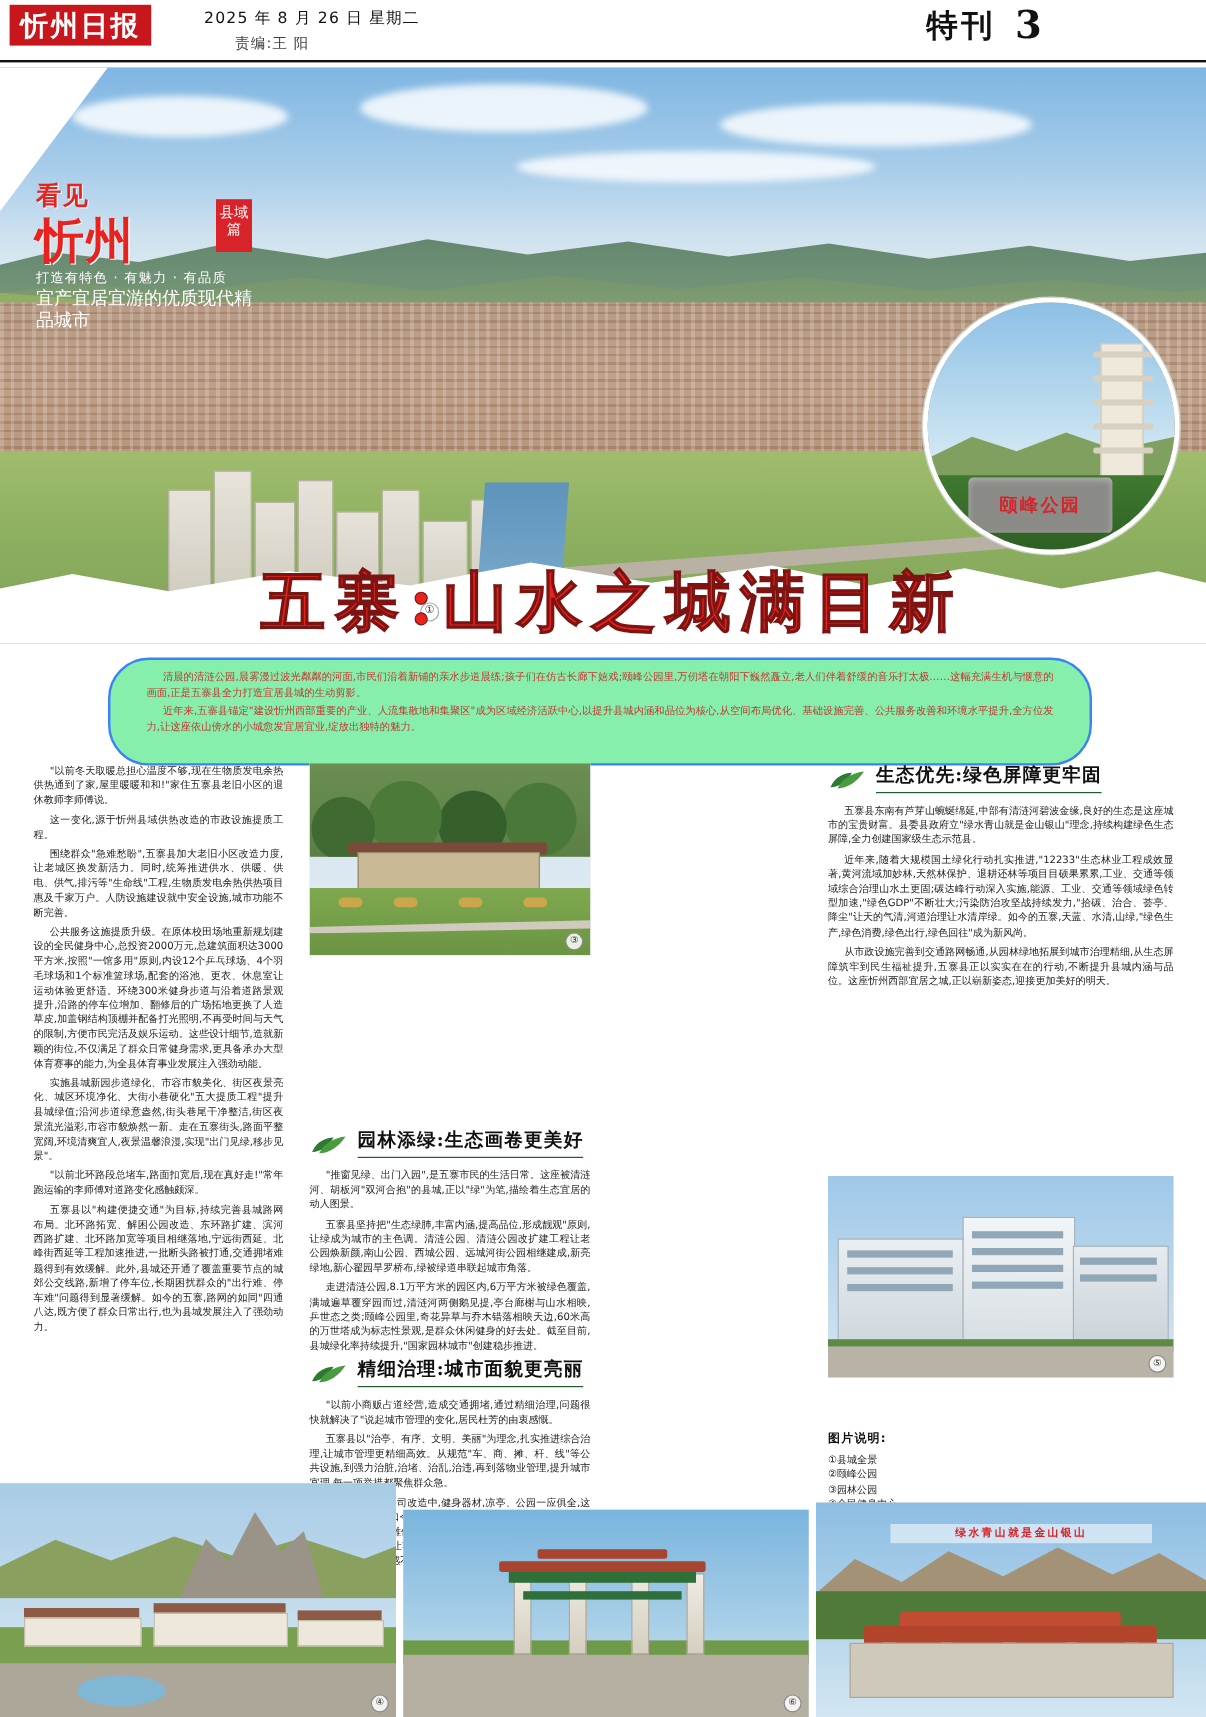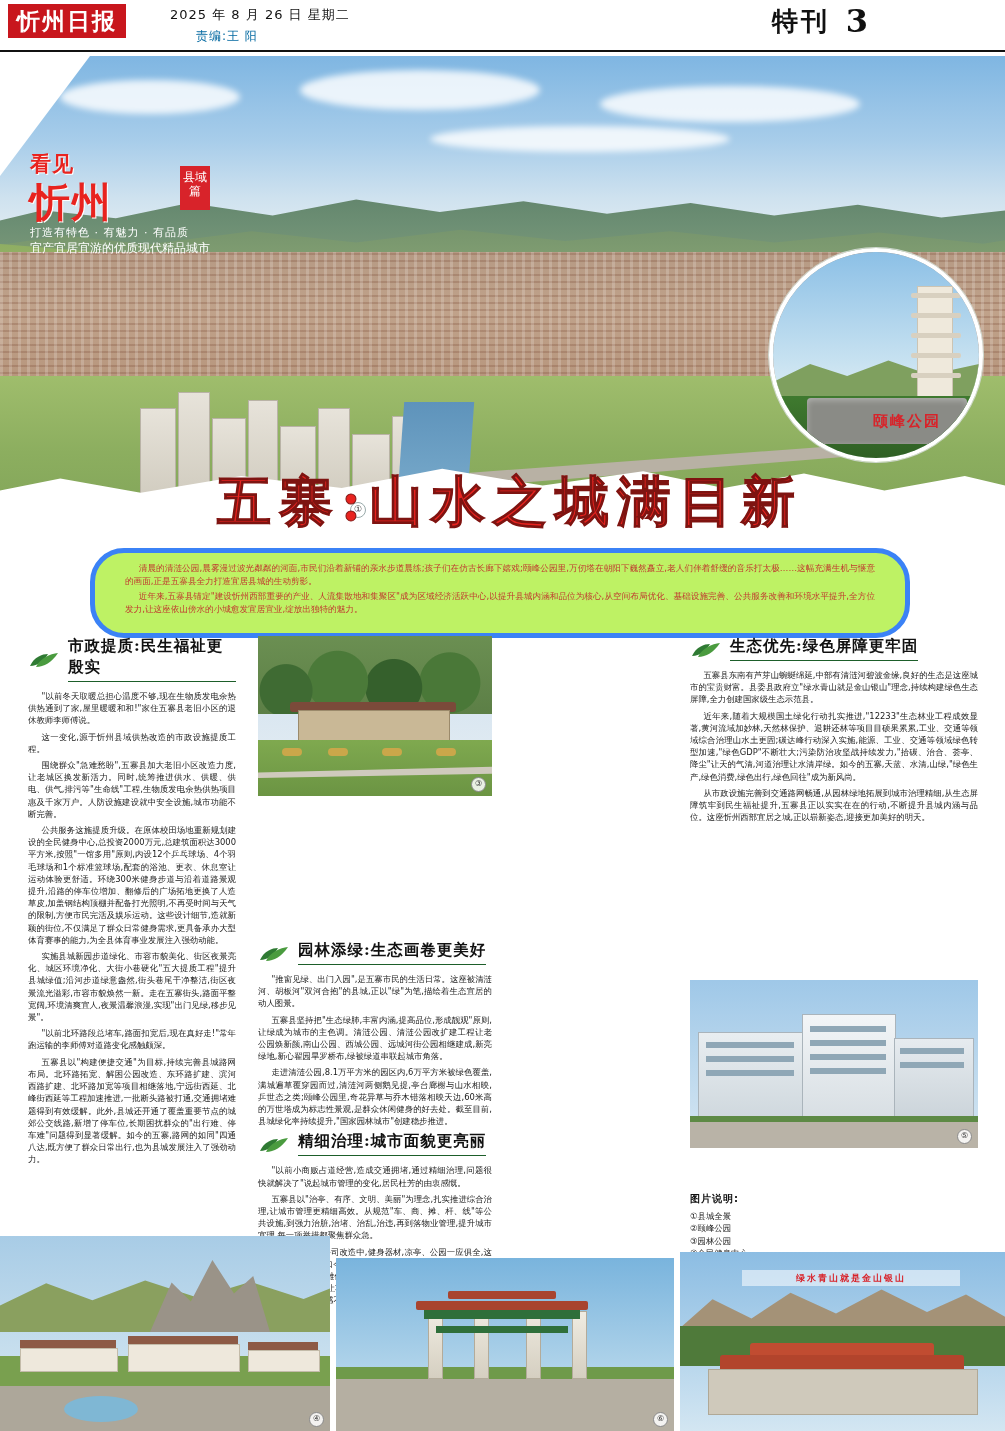--- a/index.html
+++ b/index.html
@@ -5,21 +5,21 @@
   html,body{margin:0;padding:0;background:#fff;}
   body{width:1005px;height:1431px;font-family:"DejaVu Sans","Liberation Sans",sans-serif;color:#111;overflow:hidden;}
   .page{position:relative;width:1005px;height:1431px;}
 
   
   .masthead{position:absolute;left:0;top:0;width:884px;height:52px;}
   .mast-logo{position:absolute;left:8px;top:4px;width:118px;height:34px;background:#c8161d;color:#fff;
     font-family:"DejaVu Serif","Liberation Serif",serif;font-weight:bold;font-size:23px;letter-spacing:2px;
     display:flex;align-items:center;justify-content:center;}
   .mast-date{position:absolute;left:170px;top:6px;font-size:13px;color:#111;letter-spacing:1px;}
-  .mast-editor{position:absolute;left:196px;top:28px;font-size:12px;color:#0369a1;letter-spacing:1px;}
+  .mast-editor{position:absolute;left:196px;top:28px;font-size:12px;color:#404040;letter-spacing:1px;}
   .mast-section{position:absolute;right:54px;top:4px;font-family:"DejaVu Serif","Liberation Serif",serif;
     font-weight:bold;font-size:26px;letter-spacing:3px;}
   .mast-pageno{position:absolute;right:16px;top:2px;font-family:"DejaVu Serif","Liberation Serif",serif;
     font-weight:bold;font-size:32px;}
   .mast-rule{position:absolute;left:0;top:50px;width:1005px;height:2px;background:#111;}
 
   
   .hero{position:absolute;left:0;top:56px;width:1005px;height:480px;overflow:hidden;}
   .hero-sky{position:absolute;left:0;top:0;width:1005px;height:190px;
     background:linear-gradient(#7fb6e2 0%,#a8cdea 45%,#cfe2ef 75%,#e5eef3 100%);}
@@ -59,44 +59,44 @@
   .hero-inset{position:absolute;right:22px;top:248px;width:206px;height:206px;border-radius:50%;
     overflow:hidden;border:4px solid #fff;box-shadow:0 0 0 1px #cfd8cf;}
   .ins-sky{position:absolute;inset:0;background:linear-gradient(#8cc0e6,#cfe6f2 60%,#dfeef5 100%);}
   .ins-hill{position:absolute;left:0;bottom:58px;width:206px;height:60px;background:#7fa05f;
     clip-path:polygon(0 70%,18% 40%,36% 60%,56% 34%,76% 58%,100% 40%,100% 100%,0 100%);}
   .ins-green{position:absolute;left:0;bottom:0;width:206px;height:62px;background:linear-gradient(#3f7a2f,#2f5f24);}
   .ins-pagoda{position:absolute;right:26px;bottom:52px;width:34px;height:118px;background:#efe9dc;
     border:1px solid #ccc4b3;}
   .ins-pag-eave{position:absolute;right:18px;width:50px;height:5px;background:#d8d0c0;border-radius:2px;}
   .ins-stone{position:absolute;left:34px;bottom:14px;width:120px;height:46px;background:#8a8b86;border-radius:4px;
-    box-shadow:inset 0 2px 6px rgba(255,255,255,.35);padding-left:40px;}
+    box-shadow:inset 0 2px 6px rgba(255,255,255,.35);}
   .ins-stone span{display:block;text-align:center;line-height:46px;color:#d8232a;font-weight:bold;font-size:15px;
     font-family:"DejaVu Serif","Liberation Serif",serif;letter-spacing:2px;}
   .badge{position:absolute;width:14px;height:14px;border-radius:50%;background:rgba(255,255,255,.85);
     border:1px solid #9aa;color:#333;font-size:9px;line-height:13px;text-align:center;}
 
   
   .kanjian{position:absolute;left:30px;top:82px;width:186px;height:92px;}
   .kj-big{font-family:"DejaVu Serif","Liberation Serif",serif;font-weight:bold;color:#e8231f;
     font-size:40px;line-height:38px;letter-spacing:1px;text-shadow:1px 1px 0 #fff;}
   .kj-big .sm{font-size:21px;color:#e8231f;}
   .kj-tag{position:absolute;left:150px;top:28px;width:30px;height:44px;background:#d8232a;color:#fff;
     font-size:12px;line-height:14px;text-align:center;padding-top:4px;box-sizing:border-box;}
   .kj-sub{margin-top:4px;font-size:11px;color:#fff;background:rgba(0,0,0,.0);letter-spacing:1px;}
-  .kj-sub2{font-size:12px;color:#fff;letter-spacing:0px;}
+  .kj-sub2{font-size:15px;color:#fff;letter-spacing:0px;}
 
   
   .headline{position:absolute;left:60px;top:466px;width:900px;height:62px;
     font-family:"DejaVu Serif","Liberation Serif",serif;font-weight:bold;font-size:54px;letter-spacing:8px;
     color:#e8231f;-webkit-text-stroke:1px #7e1411;text-align:center;}
 
   
-  .lede{position:absolute;left:90px;top:548px;width:820px;height:90px;background:#bef264;
-    border:5px solid #3b82f6;border-radius:34px;padding:9px 30px;box-sizing:border-box;}
+  .lede{position:absolute;left:90px;top:548px;width:820px;height:90px;background:#86efac;
+    border:2px solid #3b82f6;border-radius:34px;padding:9px 30px;box-sizing:border-box;}
   .lede p{margin:0 0 3px 0;font-size:8.6px;line-height:12.5px;color:#c0392f;text-indent:1.6em;text-align:justify;}
 
   
   .col{position:absolute;}
   .colL{left:28px;top:636px;width:208px;}
   .colR{left:690px;top:636px;width:288px;}
   .colML{left:258px;top:940px;width:234px;}
 
   .sect-head{display:flex;align-items:center;gap:6px;margin:0 0 8px 0;}
   .leaf{width:34px;height:20px;flex:0 0 34px;}
@@ -247,27 +247,20 @@
   </div>
 
   <div class="headline">五寨:山水之城满目新</div>
 
   <div class="lede">
     <p>清晨的清涟公园,晨雾漫过波光粼粼的河面,市民们沿着新铺的亲水步道晨练;孩子们在仿古长廊下嬉戏;颐峰公园里,万仞塔在朝阳下巍然矗立,老人们伴着舒缓的音乐打太极……这幅充满生机与惬意的画面,正是五寨县全力打造宜居县城的生动剪影。</p>
     <p>近年来,五寨县锚定"建设忻州西部重要的产业、人流集散地和集聚区"成为区域经济活跃中心,以提升县城内涵和品位为核心,从空间布局优化、基础设施完善、公共服务改善和环境水平提升,全方位发力,让这座依山傍水的小城愈发宜居宜业,绽放出独特的魅力。</p>
   </div>
 
   <div class="col colL">
-    <div class="sect-head">
-      <svg class="leaf" viewBox="0 0 34 20">
-        <path d="M2 17 C10 17 16 12 20 5 C14 5 6 8 2 17 Z" fill="#2f7a33"></path>
-        <path d="M8 18 C16 18 24 13 30 4 C22 5 12 9 8 18 Z" fill="#4a9b3f"></path>
-      </svg>
-      <div class="sect-title">市政提质:民生福祉更殷实</div>
-    </div>
     <div class="body">
       <p>"以前冬天取暖总担心温度不够,现在生物质发电余热供热通到了家,屋里暖暖和和!"家住五寨县老旧小区的退休教师李师傅说。</p>
       <p>这一变化,源于忻州县域供热改造的市政设施提质工程。</p>
       <p>围绕群众"急难愁盼",五寨县加大老旧小区改造力度,让老城区换发新活力。同时,统筹推进供水、供暖、供电、供气,排污等"生命线"工程,生物质发电余热供热项目惠及千家万户。人防设施建设就中安全设施,城市功能不断完善。</p>
       <p>公共服务这施提质升级。在原体校田场地重新规划建设的全民健身中心,总投资2000万元,总建筑面积达3000平方米,按照"一馆多用"原则,内设12个乒乓球场、4个羽毛球场和1个标准篮球场,配套的浴池、更衣、休息室让运动体验更舒适。环绕300米健身步道与沿着道路景观提升,沿路的停车位增加、翻修后的广场拓地更换了人造草皮,加盖钢结构顶棚并配备打光照明,不再受时间与天气的限制,方便市民完活及娱乐运动。这些设计细节,造就新颖的街位,不仅满足了群众日常健身需求,更具备承办大型体育赛事的能力,为全县体育事业发展注入强劲动能。</p>
       <p>实施县城新园步道绿化、市容市貌美化、街区夜景亮化、城区环境净化、大街小巷硬化"五大提质工程"提升县城绿值;沿河步道绿意盎然,街头巷尾干净整洁,街区夜景流光溢彩,市容市貌焕然一新。走在五寨街头,路面平整宽阔,环境清爽宜人,夜景温馨浪漫,实现"出门见绿,移步见景"。</p>
     </div>
 
     <div class="body">
       <p>"以前北环路段总堵车,路面扣宽后,现在真好走!"常年跑运输的李师傅对道路变化感触颇深。</p>

